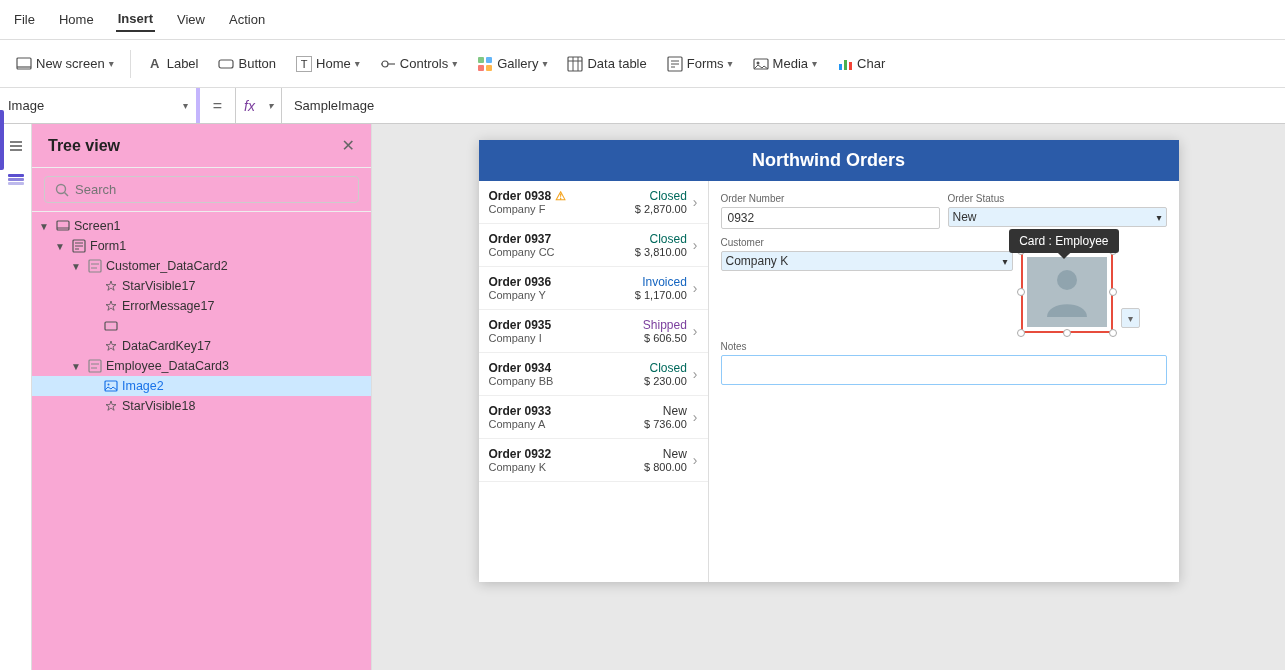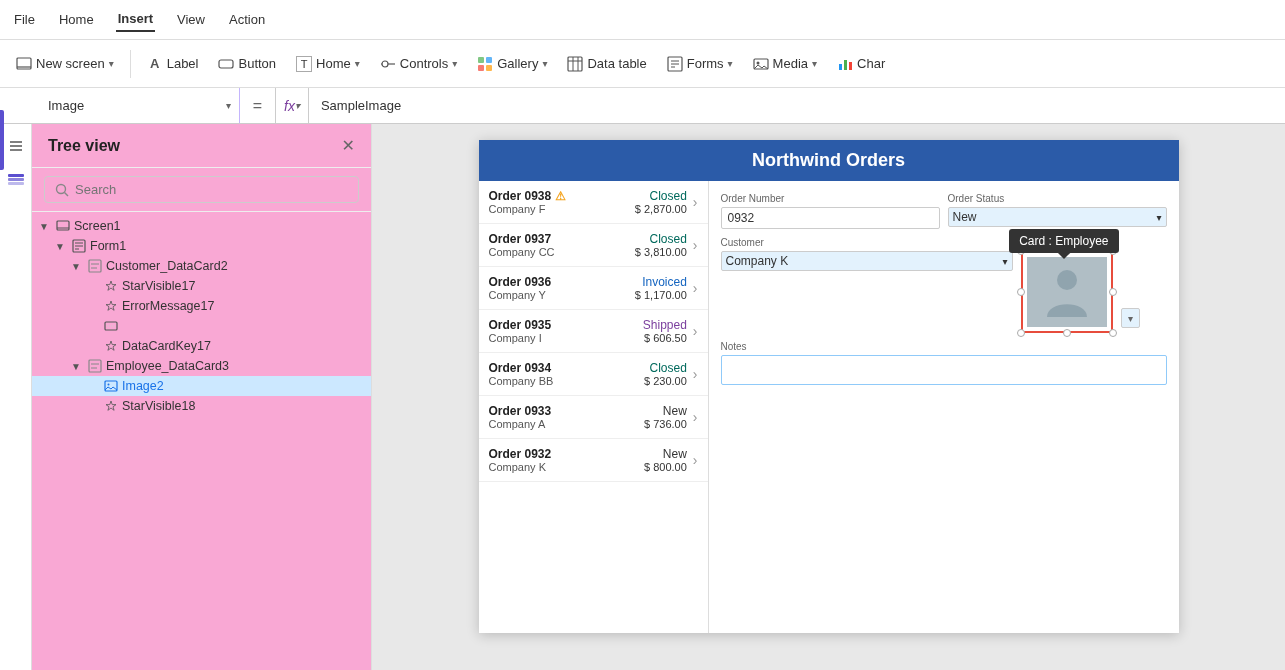--- a/index.html
+++ b/index.html
@@ -70,26 +70,25 @@
       height: 36px;
       background: #fff;
       border-bottom: 1px solid #ccc;
       padding: 0;
     }
     .formula-selector {
       display: flex;
       align-items: center;
       width: 200px;
       padding: 0 8px;
-      border-right: 1px solid #c4b5fd;
+      border-right: 4px solid #c4b5fd;
       height: 100%;
       font-size: 13px;
       color: #333;
       justify-content: space-between;
-      margin-left: 40px;
     }
     .formula-eq {
       width: 36px;
       text-align: center;
       font-size: 16px;
       color: #666;
       border-right: 1px solid #ccc;
       height: 100%;
       display: flex;
       align-items: center;
@@ -97,21 +96,21 @@
     }
     .formula-fx {
       display: flex;
       align-items: center;
       padding: 0 8px;
       color: #7B3F9E;
       font-style: italic;
       font-size: 14px;
       border-right: 1px solid #ccc;
       height: 100%;
-      gap: 0;
+      gap: 13px;
     }
     .formula-value {
       padding: 0 12px;
       font-size: 13px;
       color: #333;
       flex: 1;
     }
 
     
     .main {
@@ -245,21 +244,21 @@
       color: #fff;
       text-align: center;
       font-size: 18px;
       font-weight: 600;
       padding: 10px 0;
     }
 
     
     .app-body {
       display: flex;
-      height: 452px;
+      height: 401px;
     }
 
     
     .orders-list {
       width: 230px;
       border-right: 1px solid #ddd;
       overflow-y: auto;
       background: #fff;
     }
     .order-item {

